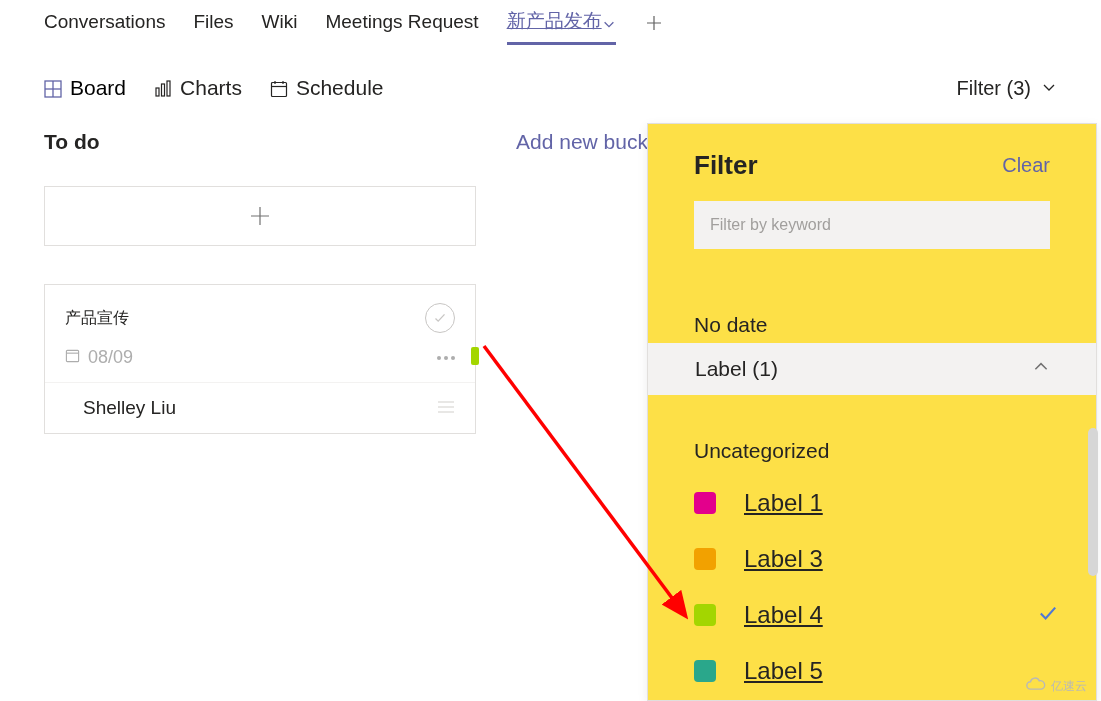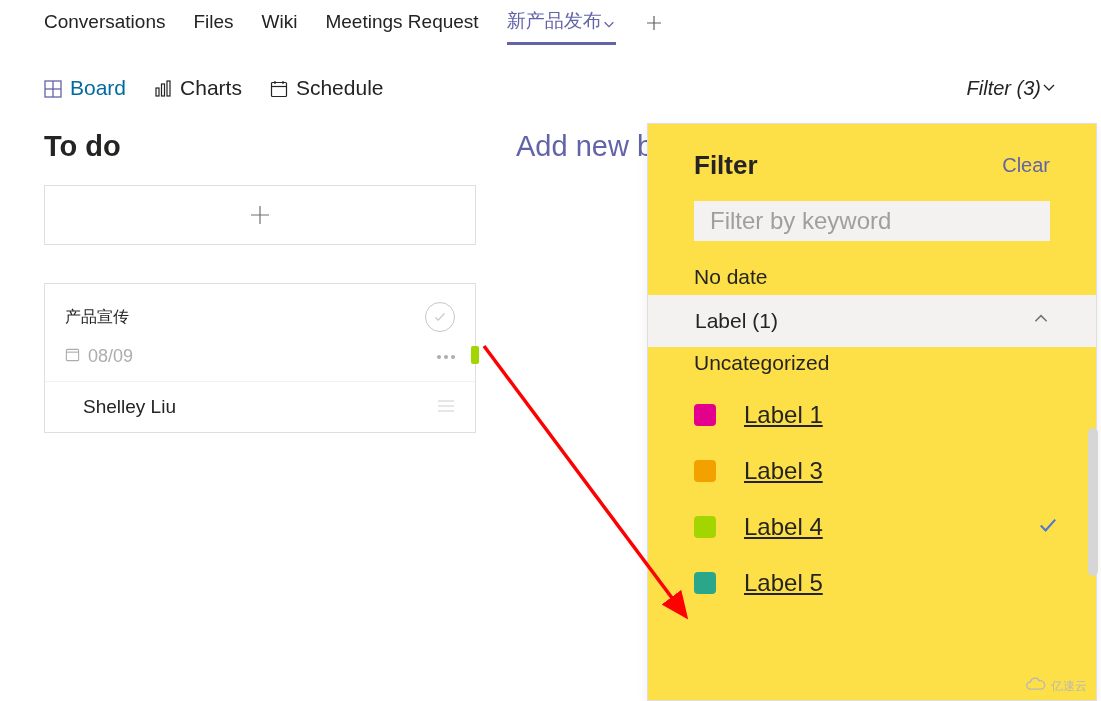--- a/index.html
+++ b/index.html
@@ -27,20 +27,21 @@
       font-size: 19px;
       color: #252423;
       cursor: pointer;
       padding-bottom: 8px;
     }
     .top-tab.active {
       color: #6264a7;
       border-bottom: 3px solid #6264a7;
       display: flex;
       align-items: center;
+      text-decoration: underline;
     }
     .plus-tab {
       color: #616161;
       font-size: 22px;
       font-weight: 300;
       cursor: pointer;
     }
     .chev-down {
       width: 14px;
       height: 14px;
@@ -60,48 +61,48 @@
     }
     .view-tab {
       display: flex;
       align-items: center;
       gap: 8px;
       font-size: 21px;
       color: #252423;
       cursor: pointer;
     }
     .view-tab.active {
-      color: #0369a1;
+      color: #000000;
     }
     .view-icon {
       width: 18px;
       height: 18px;
     }
     .filter-trigger {
       display: flex;
       align-items: center;
+      gap: 10px;
       font-size: 20px;
       color: #252423;
       cursor: pointer;
-      font-style: italic;
     }
     
     .board-area {
       padding: 30px 44px 0 44px;
       display: flex;
       gap: 40px;
     }
     .column {
       width: 432px;
     }
     .col-title {
-      font-size: 29px;
+      font-size: 21px;
       font-weight: 600;
       color: #252423;
-      margin-bottom: 22px;
+      margin-bottom: 32px;
     }
     .col-title.addnew {
       color: #6264a7;
       font-weight: 400;
       white-space: nowrap;
     }
     
     .add-card {
       height: 60px;
       border: 1px solid #e1dfdd;
@@ -210,37 +211,38 @@
       font-weight: 600;
       color: #252423;
     }
     .clear-link {
       font-size: 20px;
       color: #6264a7;
       cursor: pointer;
     }
     .filter-search {
       margin: 10px 46px 0 46px;
-      height: 40px;
+      height: 48px;
       background: #f3f2f1;
       border: none;
       padding: 0 16px;
-      font-size: 24px;
+      font-size: 16px;
       color: #252423;
       display: block;
       width: calc(100% - 92px);
     }
     .filter-search::placeholder {
       color: #a19f9d;
     }
     .section-plain {
       padding: 24px 46px 6px 46px;
       font-size: 21px;
       color: #252423;
       cursor: pointer;
+      margin-top: 40px;
     }
     .section-expanded {
       padding: 14px 46px;
       background: #f3f2f1;
       font-size: 21px;
       color: #252423;
       display: flex;
       justify-content: space-between;
       align-items: center;
       cursor: pointer;

